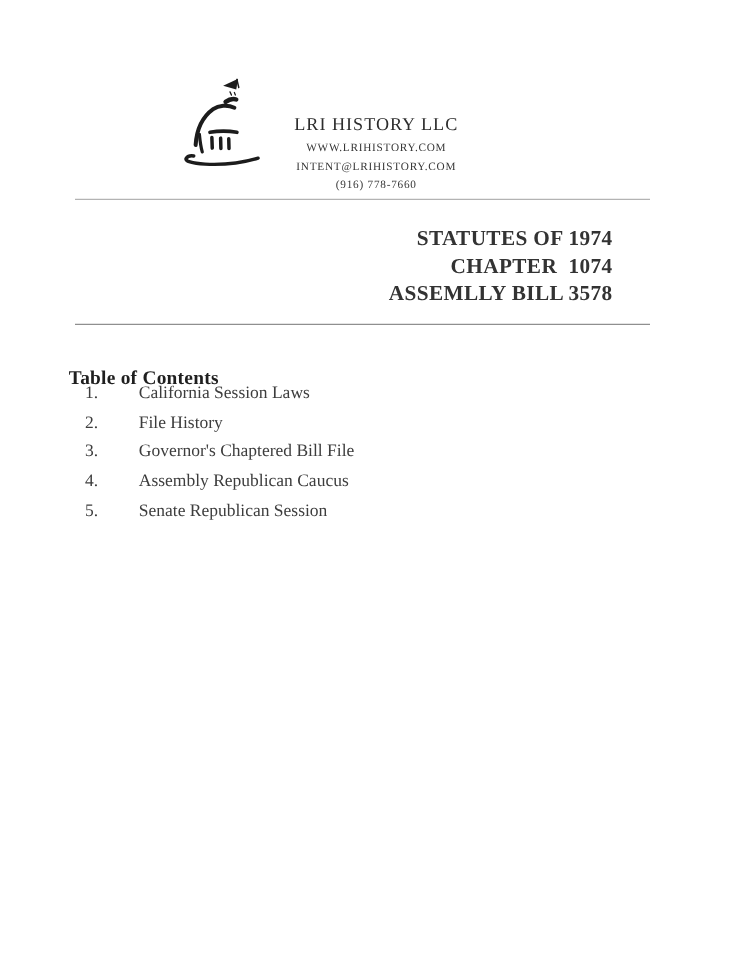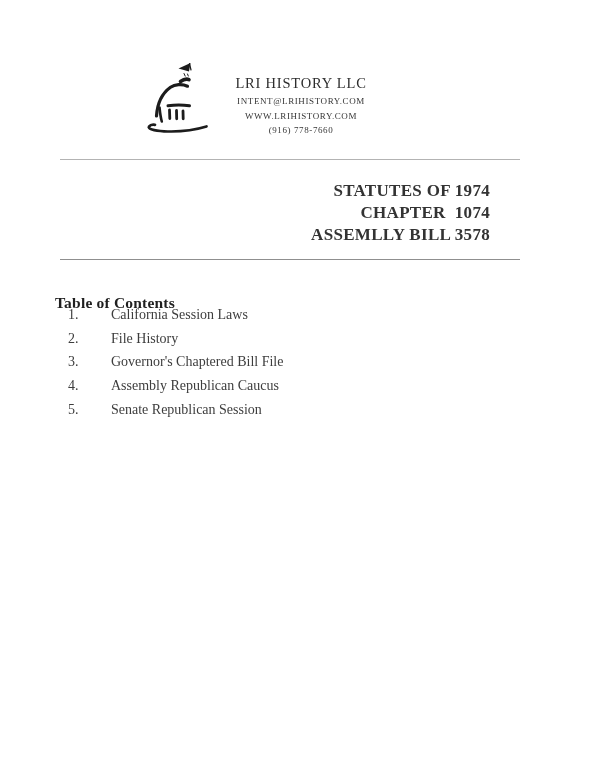--- a/index.html
+++ b/index.html
@@ -2,21 +2,21 @@
 <html><head>
 <meta charset="utf-8">
 <style>
   html,body{margin:0;padding:0;background:#ffffff;}
   .page{
     position:relative;width:600px;height:776px;background:#ffffff;
     font-family:"Liberation Serif", serif;color:#333;overflow:hidden;
   }
   
   .logo{position:absolute;left:138px;top:60px;width:80px;height:85px;}
-  .head-text{position:absolute;left:206px;top:73px;width:190px;text-align:center;}
+  .head-text{position:absolute;left:206px;top:90px;width:190px;text-align:center;}
   .company{
     font-size:14.5px;letter-spacing:0.8px;color:#2d2d2d;line-height:21px;
     white-space:nowrap;
   }
   .contact{
     font-size:9px;letter-spacing:0.6px;color:#363636;line-height:14.5px;
     white-space:nowrap;
   }
   .rule{position:absolute;left:60px;width:460px;height:1px;}
   .rule-top{top:159px;background:#b3b3b3;}
@@ -61,22 +61,22 @@
     <path d="M21.5,47.5 C22,52.5 22.6,57.5 23.8,61.5" stroke-width="2.6"></path>
     <path d="M31.5,50 L31.8,58.5" stroke-width="2.8"></path>
     <path d="M38.5,50.5 L38.7,58.8" stroke-width="2.8"></path>
     <path d="M45,51 L45.2,58.8" stroke-width="2.8"></path>
 
     <path d="M68.5,66.5 C56,70.3 40,72 26,71.3 C15.5,70.7 9.5,68.7 11,66.6 C12,65.2 14.6,64.4 17,64.8" stroke-width="2.7"></path>
   </svg>
 
   <div class="head-text">
     <div class="company">LRI HISTORY LLC</div>
+    <div class="contact">WWW.LRIHISTORY.COM</div>
     <div class="contact">INTENT@LRIHISTORY.COM</div>
-    <div class="contact">WWW.LRIHISTORY.COM</div>
     <div class="contact">(916) 778-7660</div>
   </div>
 
   <div class="rule rule-top"></div>
 
   <div class="reference">
     <div>STATUTES OF 1974</div>
     <div>CHAPTER  1074</div>
     <div>ASSEMLLY BILL 3578</div>
   </div>

